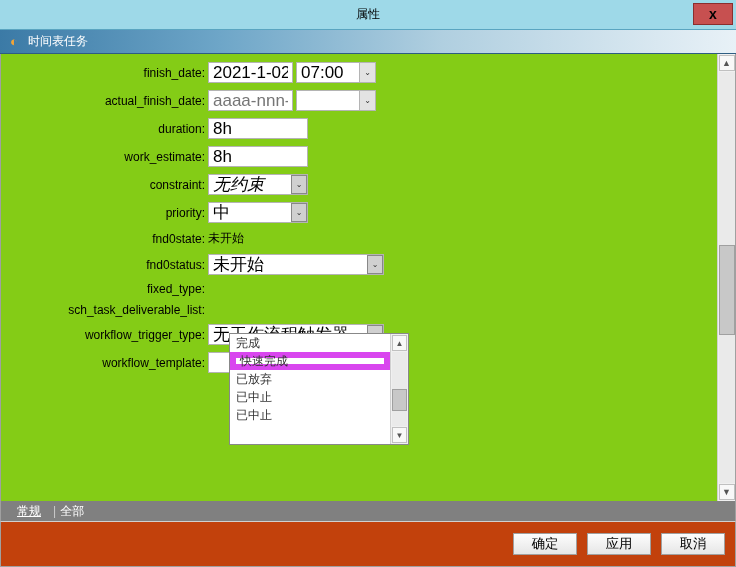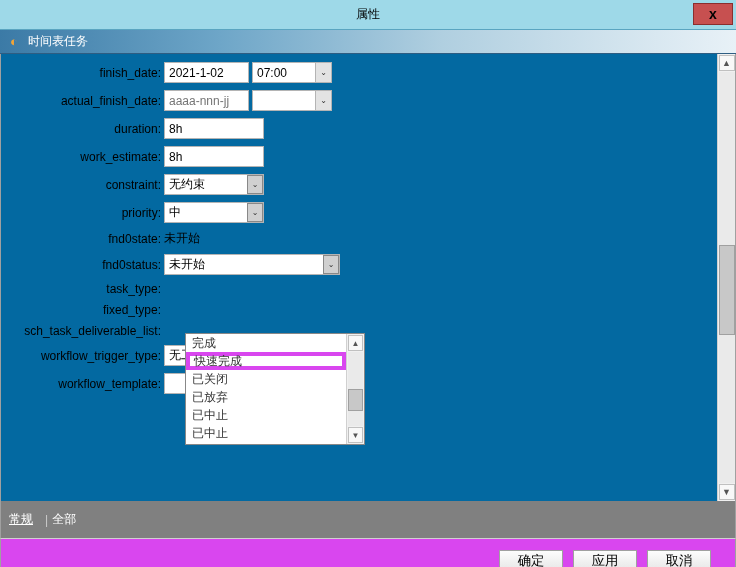--- a/index.html
+++ b/index.html
@@ -30,22 +30,22 @@
     border-bottom: 1px solid #2e5d82;
   }
   .section-header .ico {
     width: 16px; height: 16px; margin-right: 6px;
     display:inline-flex; align-items:center; justify-content:center;
     font-size: 13px; color: #f3a536;
   }
 
   
   .content-wrap {
-    display: flex; height: 447px; background: #0369a1;
-    border-left: 1px solid #a0a0a0; border-right: 1px solid #a0a0a0;
+    display: flex; height: 447px; background: #84cc16;
+    border-left: 1px solid #a0a0a0; border-right: 1px solid #a0a0a0; padding-left: 44px;
   }
   .content {
     flex: 1; overflow: hidden; position: relative; padding-top: 8px;
   }
   .outer-scroll {
     width: 18px; background: #f0f0f0; border-left: 1px solid #d0d0d0;
     display: flex; flex-direction: column; align-items: center;
   }
   .outer-scroll .arrow {
     width: 16px; height: 16px; margin: 1px 0;
@@ -67,21 +67,21 @@
     margin-bottom: 7px; padding-left: 10px;
   }
   .lbl {
     width: 153px; text-align: right; padding-right: 3px; color: #000;
     overflow: hidden; white-space: nowrap;
   }
   .field { display: flex; gap: 3px; }
 
   input.txt, .sel-txt {
     border: 1px solid #b4b4b4; height: 21px; padding: 1px 4px;
-    font-family: inherit; font-size: 12px; color: #000;
+    font-family: inherit; font-size: 17px; color: #000;
     background: #fff;
   }
   .readonly { color: #aaa; }
   .fake-select { position: relative; }
   .fake-select .dd-btn {
     position: absolute; right: 1px; top: 1px; width: 16px; height: 19px;
     background: #e3e3e3; border-left: 1px solid #b4b4b4;
     display:flex; align-items:center; justify-content:center;
     font-size: 8px; color:#333;
   }
@@ -99,52 +99,52 @@
     display: flex;
   }
   .dropdown .list {
     flex: 1; overflow: hidden;
   }
   .dropdown .list .opt {
     padding: 2px 6px; height: 18px; display:flex; align-items:center;
     color: #333;
   }
   .dropdown .list .opt.highlight {
-    border: 4px solid #d946ef;
+    border: 6px solid #d946ef;
     padding: 0 4px;
   }
   .dropdown .dd-scroll {
     width: 18px; background: #f0f0f0; border-left: 1px solid #d0d0d0;
     display: flex; flex-direction: column;
   }
   .dropdown .dd-scroll .arrow {
     height: 16px; display:flex; align-items:center; justify-content:center;
     font-size: 8px; color:#555; border:1px solid #c0c0c0; background:#f8f8f8; margin:1px;
   }
   .dropdown .dd-scroll .track { flex:1; position:relative; background:#eaeaea; margin:0 1px; }
   .dropdown .dd-scroll .thumb {
     position:absolute; left:0; right:0; top:50%; height:30%;
     background:#c8c8c8; border:1px solid #a0a0a0;
   }
 
   
   .tabs {
-    height: 37px; background: #808080; color: #fff;
-    display: flex; align-items: center; padding-left: 4px;
+    height: 20px; background: #808080; color: #fff;
+    display: flex; align-items: center; padding-left: 12px;
     border-left: 1px solid #a0a0a0; border-right: 1px solid #a0a0a0;
   }
   .tabs .tab { margin-right: 8px; padding: 2px 4px; cursor: default; }
   .tabs .tab.active { text-decoration: underline; }
   .tabs .sep { color: #ccc; }
 
   
   .footer {
-    height: 46px; background: #d946ef;
+    height: 46px; background: #c2410c;
     display: flex; align-items: center; justify-content: flex-end;
-    padding-right: 24px; gap: 10px;
+    padding-right: 10px; gap: 10px;
     border-top: 1px solid #d0d0d0;
     border-left: 1px solid #a0a0a0; border-right: 1px solid #a0a0a0; border-bottom: 1px solid #a0a0a0;
   }
   .btn {
     min-width: 64px; height: 22px;
     border: 1px solid #a0a0a0;
     background: linear-gradient(to bottom, #fdfdfd, #e6e6e6);
     display:flex; align-items:center; justify-content:center;
     font-family: inherit;
   }
@@ -201,21 +201,21 @@
       <div class="field">
           <input class="txt" style="width: 100px;" value="8h">
         </div>
     </div>
 
 
 
     <div class="form-row">
       <div class="lbl">constraint:</div>
       <div class="field fake-select dark">
-          <input class="txt" style="width: 100px;" value="无约束">
+          <input class="txt" style="width: 100px; font-style: italic;" value="无约束">
           <div class="dd-btn">⌄</div>
         </div>
     </div>
 
     <div class="form-row">
       <div class="lbl">priority:</div>
       <div class="field fake-select dark">
           <input class="txt" style="width: 100px;" value="中">
           <div class="dd-btn">⌄</div>
         </div>
@@ -229,24 +229,20 @@
     </div>
 
     <div class="form-row">
       <div class="lbl">fnd0status:</div>
       <div class="field fake-select dark">
           <input class="txt" style="width: 176px;" value="未开始">
           <div class="dd-btn">⌄</div>
         </div>
     </div>
 
-    <div class="form-row">
-      <div class="lbl">task_type:</div>
-      <div class="field"></div>
-    </div>
 
     <div class="form-row">
       <div class="lbl">fixed_type:</div>
       <div class="field"></div>
     </div>
 
 
     <div class="form-row">
       <div class="lbl">sch_task_deliverable_list:</div>
       <div class="field"></div>
@@ -265,21 +261,20 @@
       <div class="field fake-select dark">
           <input class="txt" style="width: 176px;" value="">
           <div class="dd-btn">⌄</div>
         </div>
     </div>
 
     <div class="dropdown">
       <div class="list">
         <div class="opt">完成</div>
         <div class="opt highlight">快速完成</div>
-        <div class="opt">已关闭</div>
         <div class="opt">已放弃</div>
         <div class="opt">已中止</div>
         <div class="opt">已中止</div>
       </div>
       <div class="dd-scroll">
         <div class="arrow">▲</div>
         <div class="track">
             <div class="thumb"></div>
           </div>
         <div class="arrow">▼</div>

